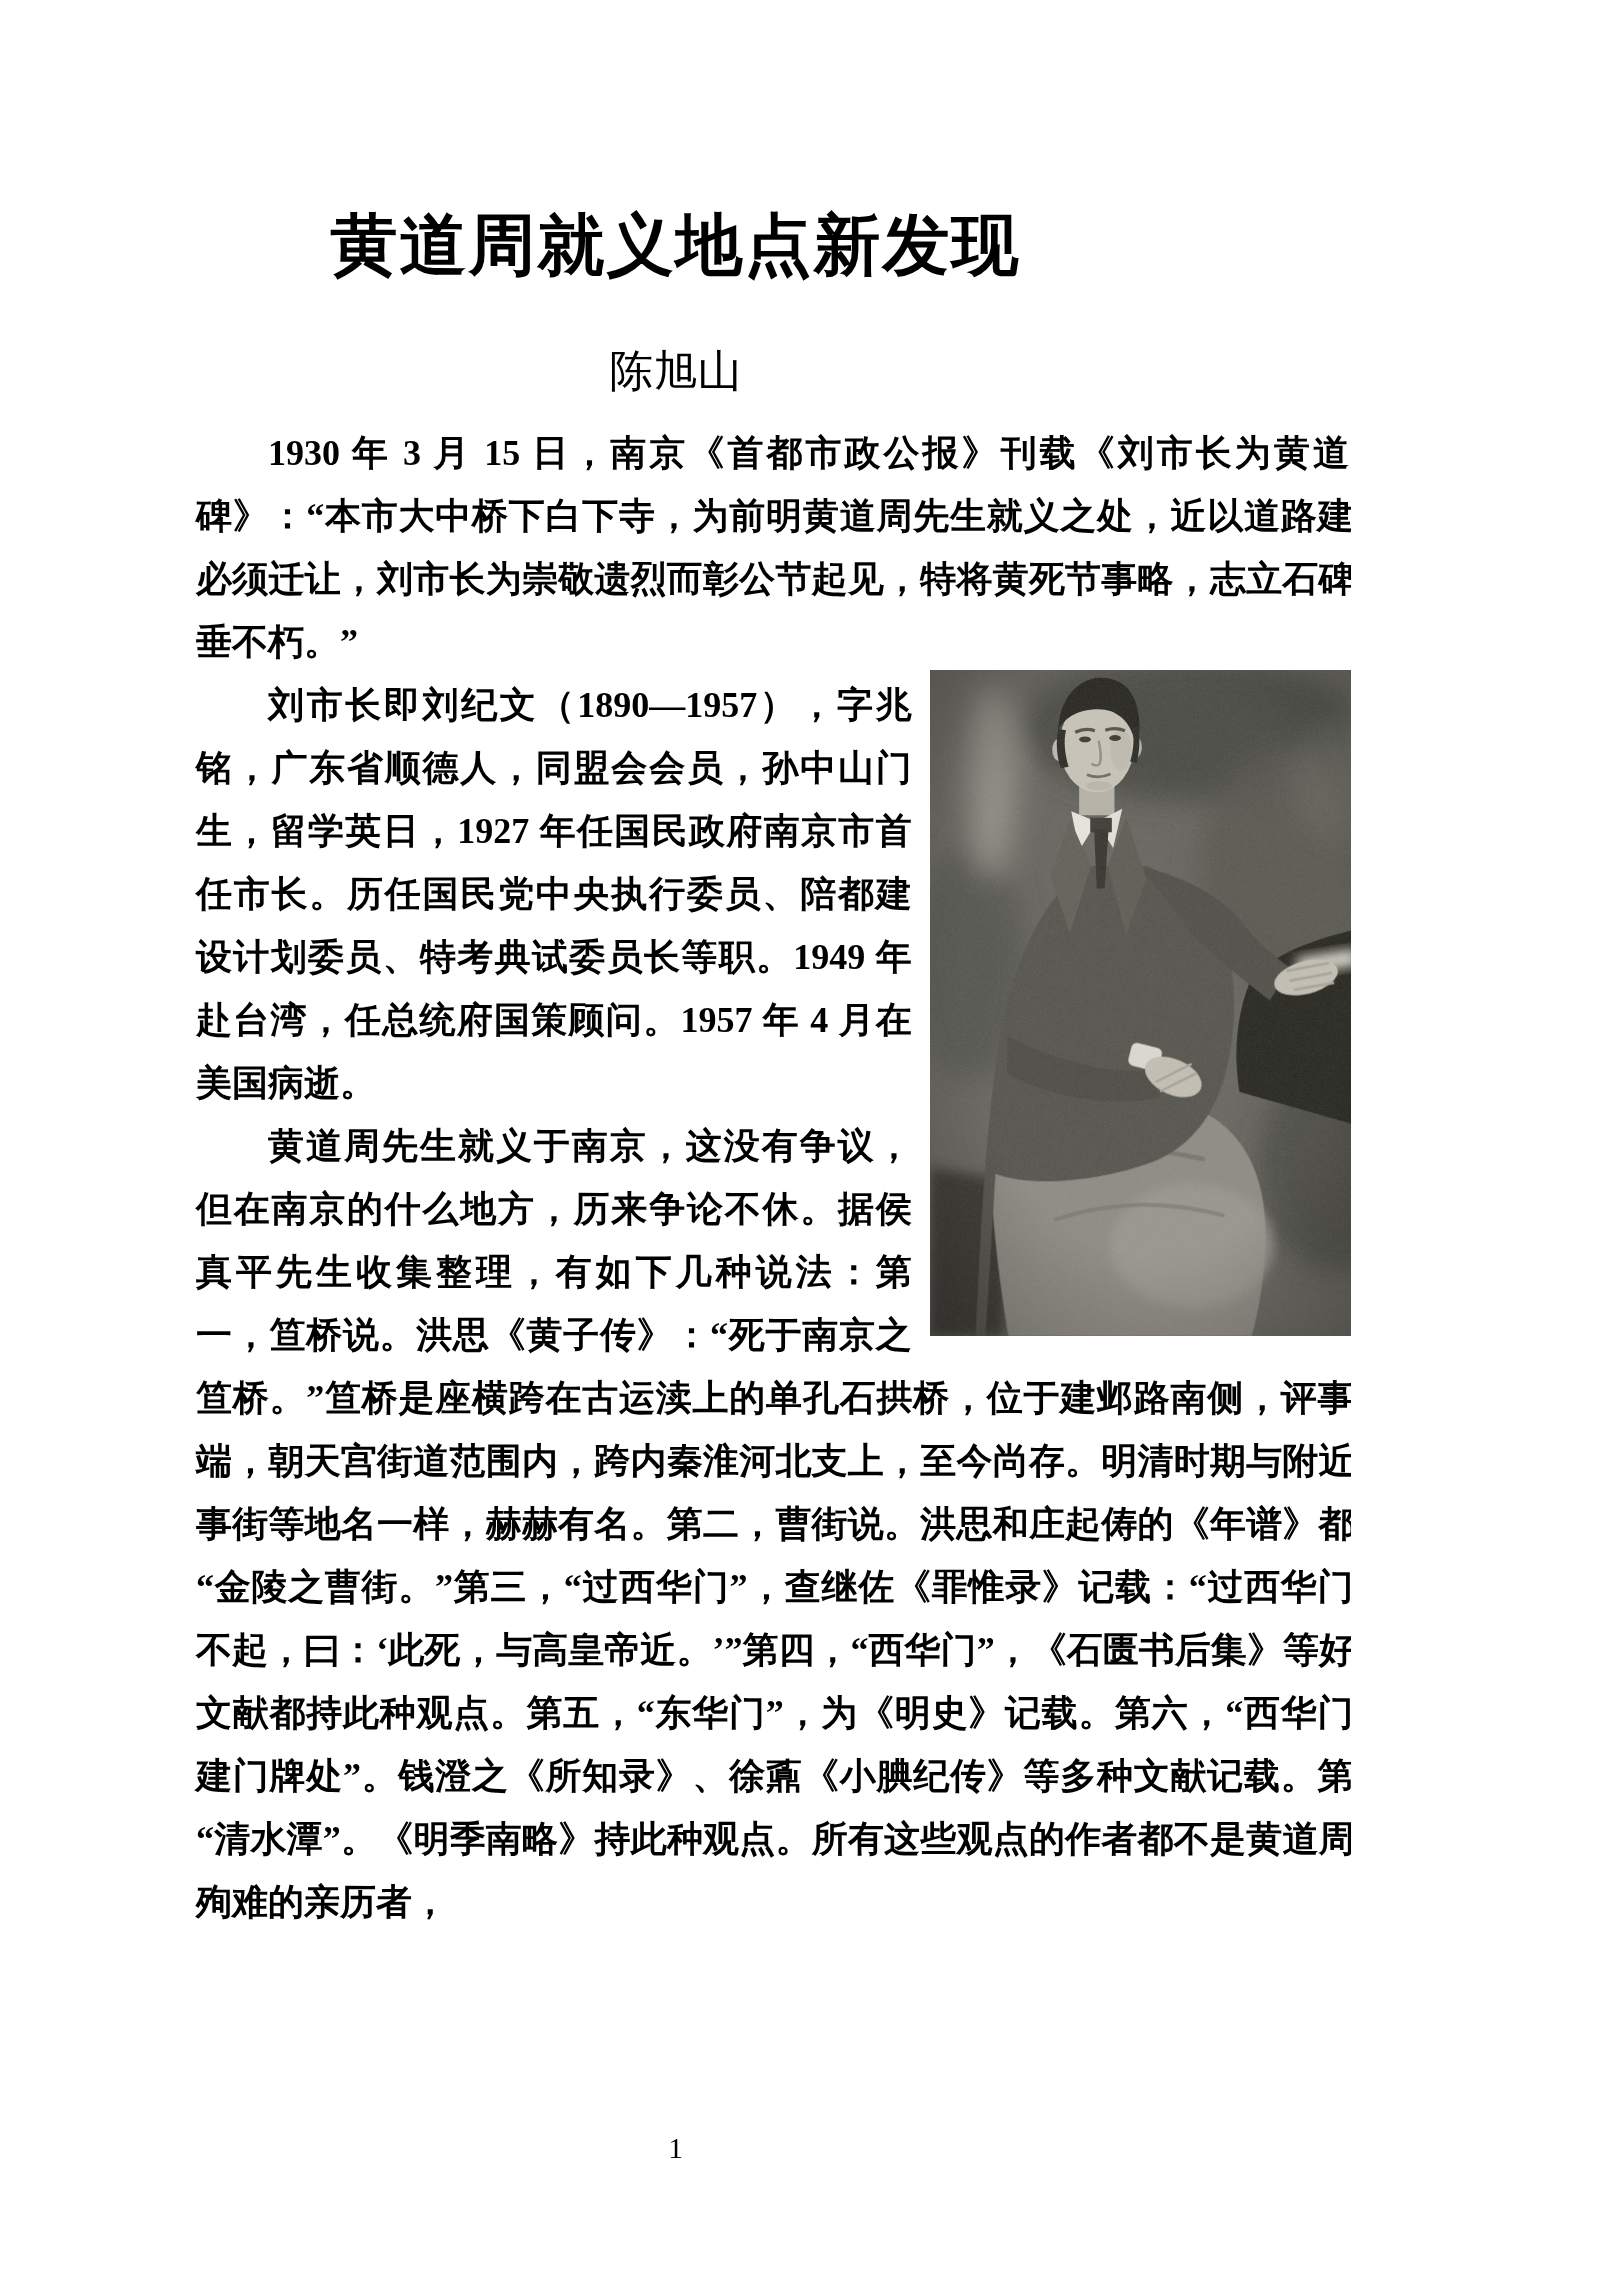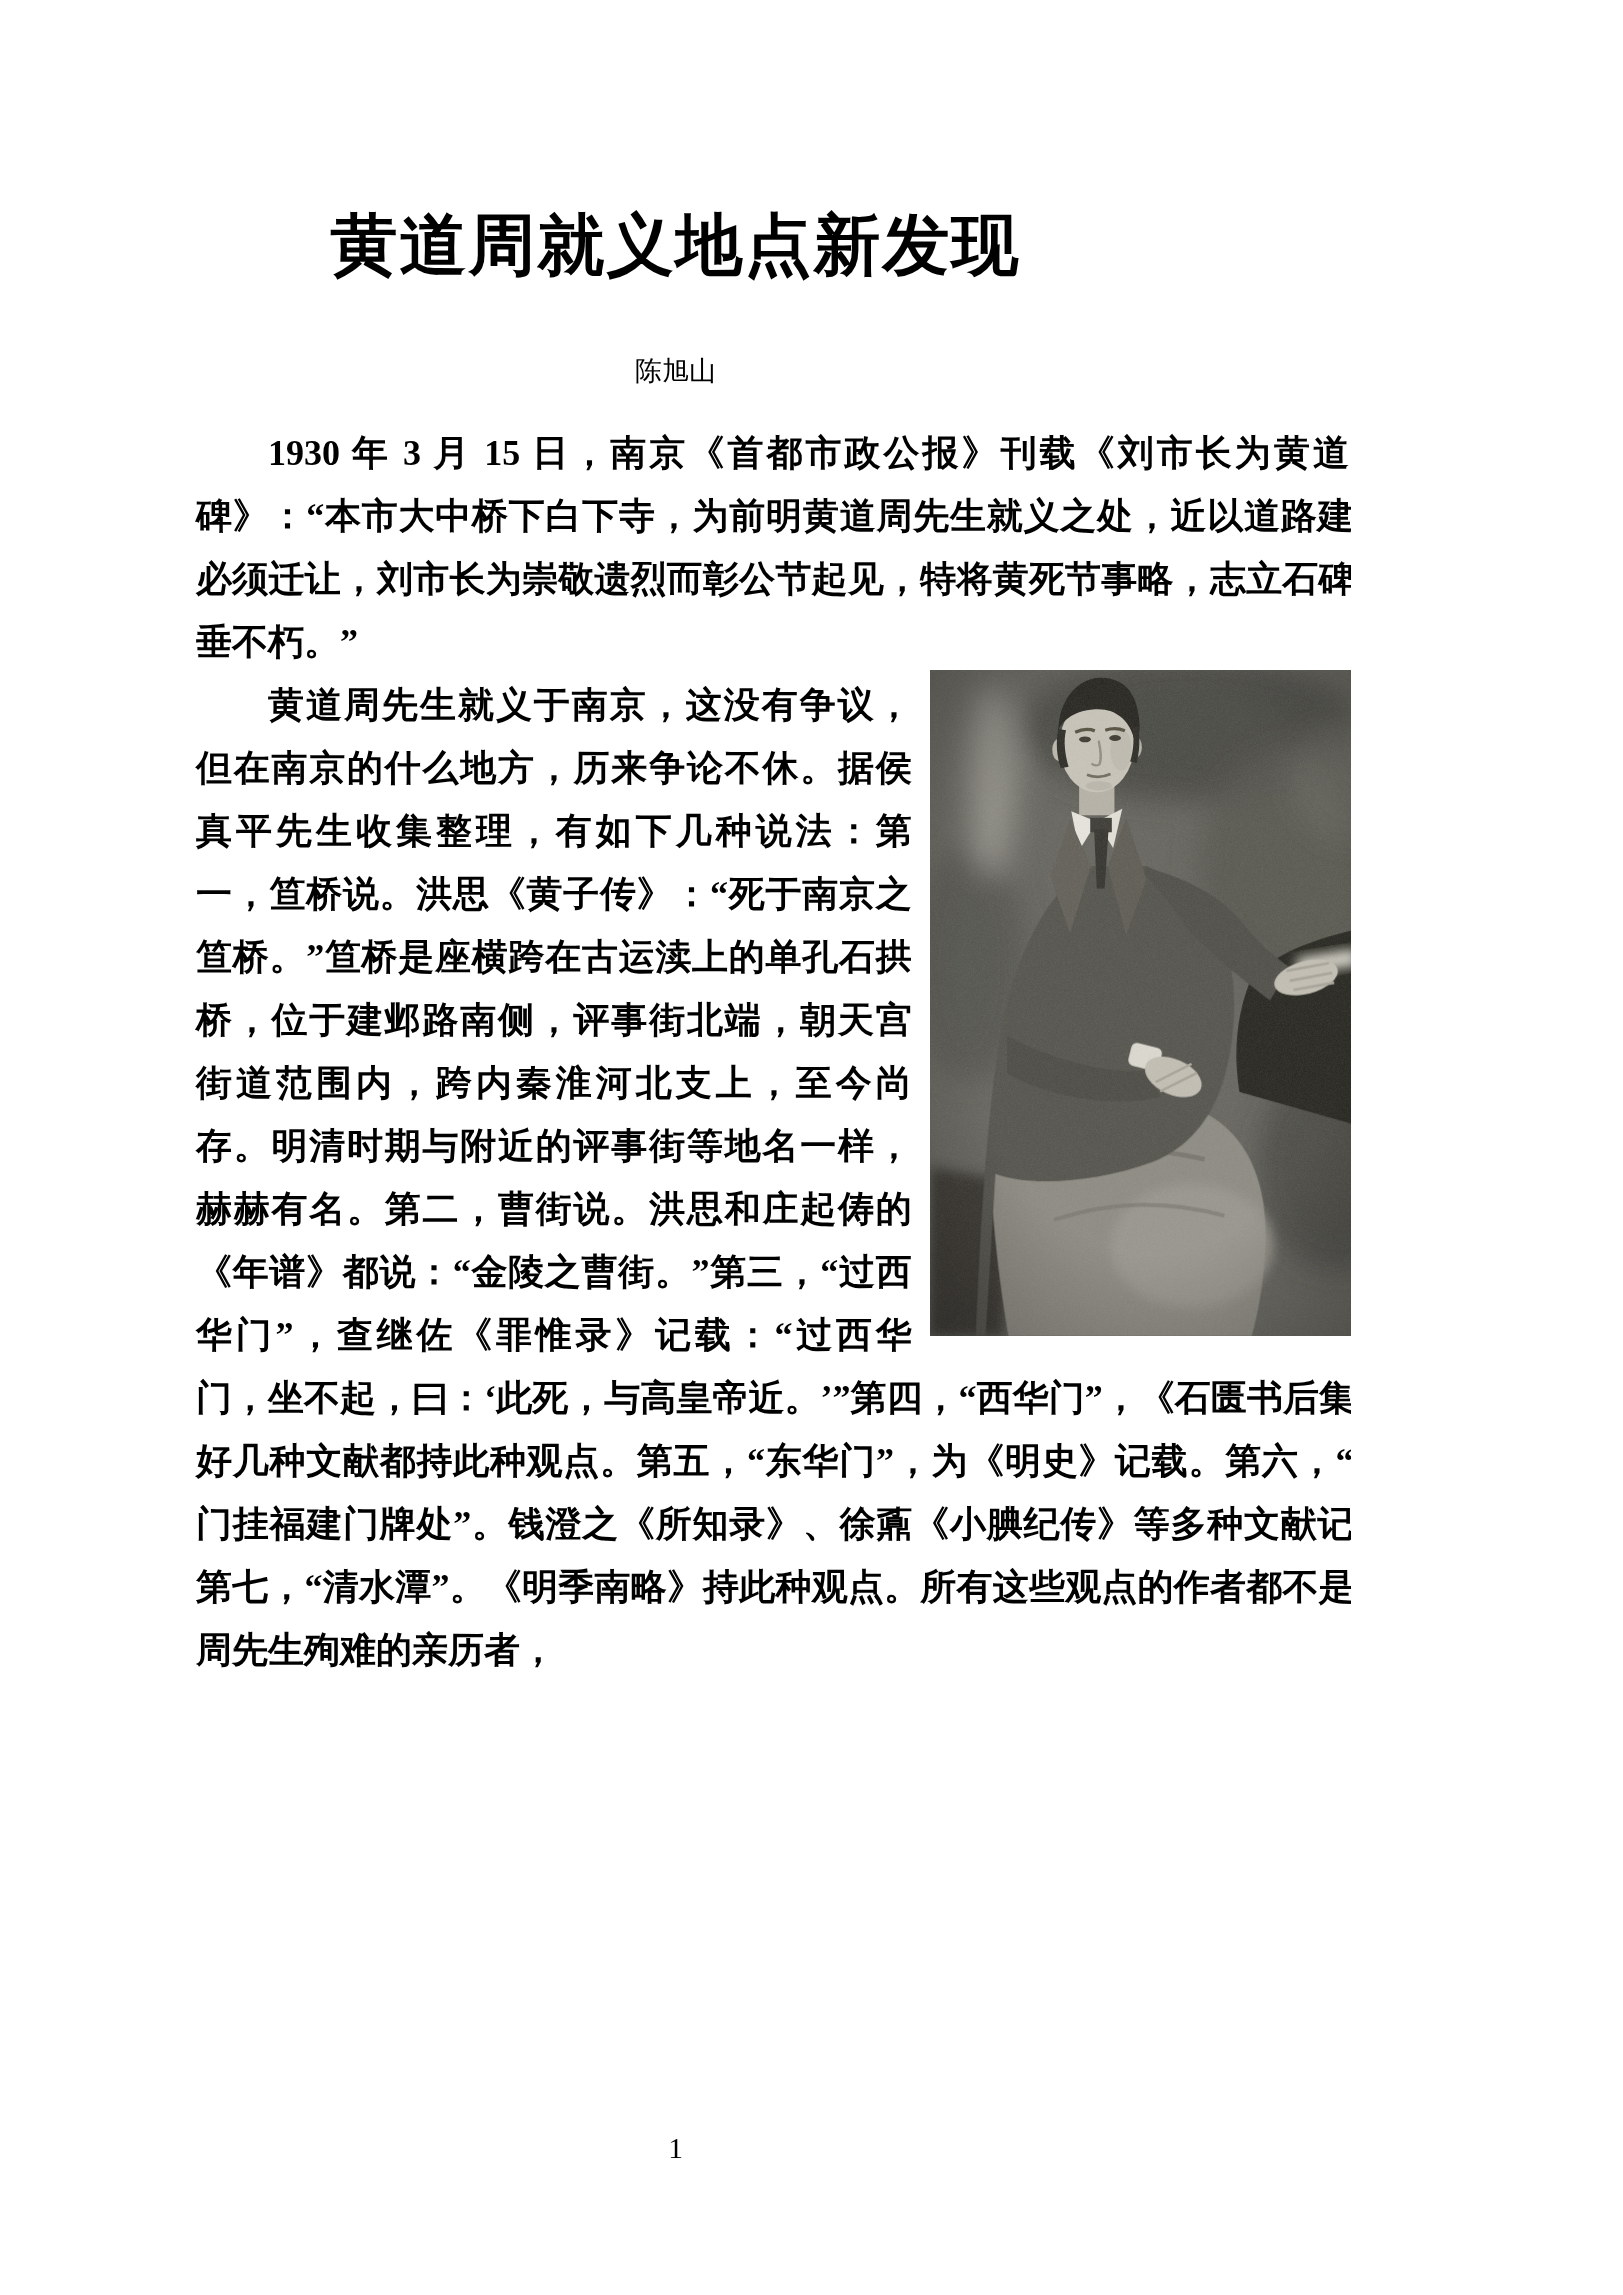--- a/index.html
+++ b/index.html
@@ -16,21 +16,21 @@
     margin: 204px 0 0 0;
     text-align: center;
     font-size: 67px;
     line-height: 82px;
     font-weight: 700;
     letter-spacing: 2px;
   }
   .doc-author {
     margin: 65px 0 0 0;
     text-align: center;
-    font-size: 27px;
+    font-size: 44px;
     line-height: 41px;
     font-weight: 400;
   }
   .doc-body {
     margin: 29.5px 196px 0 196px;
     width: 1231px;
     font-size: 36px;
     line-height: 63px;
     text-align: justify;
   }
@@ -135,19 +135,20 @@
         <ellipse cx="283" cy="104" rx="9" ry="4.5" fill="#3c3930"></ellipse>
         <path d="M258,108 C261,124 263,136 259,144 C256,147 250,146 247,143" stroke="#918d80" stroke-width="3.5" fill="none"></path>
         <path d="M240,160 Q258,167 276,159" stroke="#6f6a5d" stroke-width="4" fill="none"></path>
         <ellipse cx="258" cy="177" rx="20" ry="7" fill="#b3afa3" opacity="0.6"></ellipse>
 
         <rect x="0" y="0" width="685" height="1018" filter="url(#grain)" opacity="0.15"></rect>
         <rect x="0" y="0" width="685" height="1018" fill="url(#vg)"></rect>
       </svg>
     </div>
 
+    <p>刘市长即刘纪文（1890—1957），字兆铭，广东省顺德人，同盟会会员，孙中山门生，留学英日，1927 年任国民政府南京市首任市长。历任国民党中央执行委员、陪都建设计划委员、特考典试委员长等职。1949 年赴台湾，任总统府国策顾问。1957 年 4 月在美国病逝。</p>
     <p>黄道周先生就义于南京，这没有争议，但在南京的什么地方，历来争论不休。据侯真平先生收集整理，有如下几种说法：第一，笪桥说。洪思《黄子传》：“死于南京之笪桥。”笪桥是座横跨在古运渎上的单孔石拱桥，位于建邺路南侧，评事街北端，朝天宫街道范围内，跨内秦淮河北支上，至今尚存。明清时期与附近的评事街等地名一样，赫赫有名。第二，曹街说。洪思和庄起俦的《年谱》都说：“金陵之曹街。”第三，“过西华门”，查继佐《罪惟录》记载：“过西华门，坐不起，曰：‘此死，与高皇帝近。’”第四，“西华门”，《石匮书后集》等好几种文献都持此种观点。第五，“东华门”，为《明史》记载。第六，“西华门挂福建门牌处”。钱澄之《所知录》、徐鼒《小腆纪传》等多种文献记载。第七，“清水潭”。《明季南略》持此种观点。所有这些观点的作者都不是黄道周先生殉难的亲历者，</p>
   </div>
 
   <div class="page-number">1</div>
 
 </div>
 
 
 </body></html>

